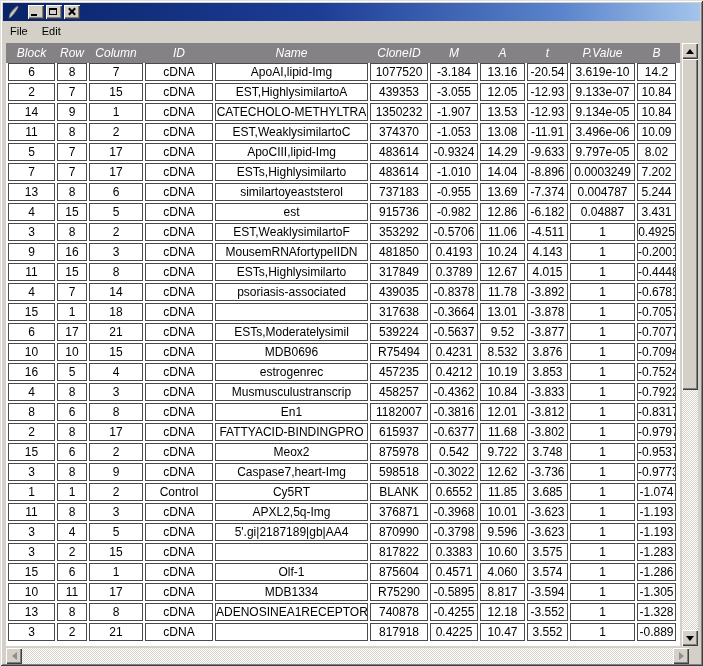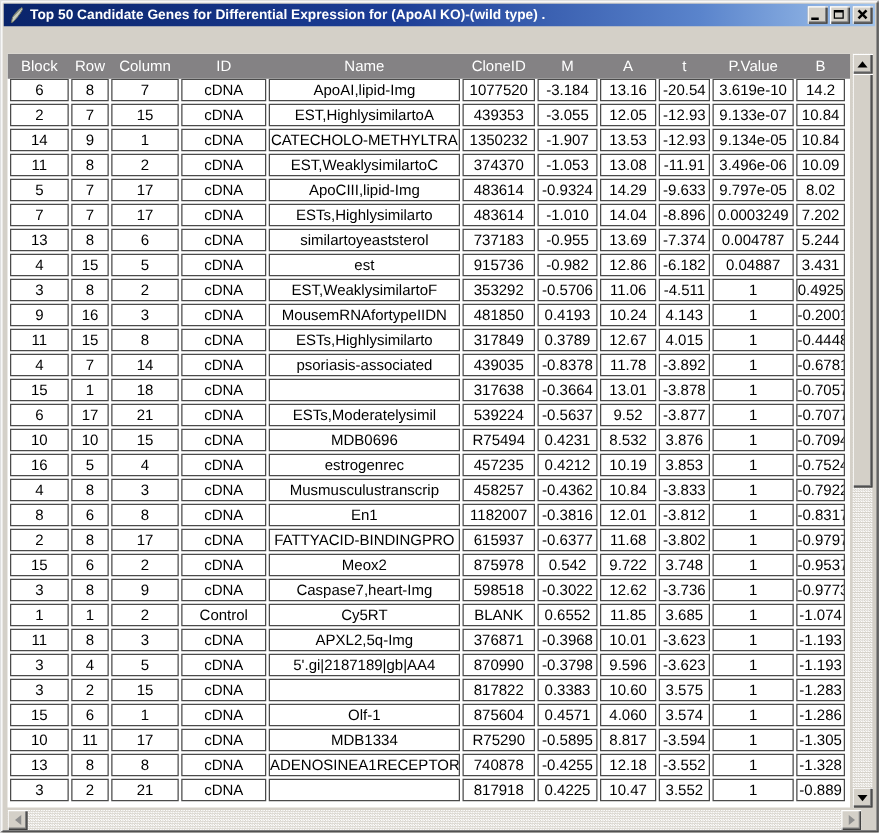--- a/index.html
+++ b/index.html
@@ -43,21 +43,21 @@
   .header-strip{position:absolute;left:0;top:0;width:674px;height:20px;background:#848284;}
   table.grid{
     position:relative;z-index:1;border-collapse:separate;border-spacing:2px;
     table-layout:fixed;width:672px;margin:0;
   }
   col.w0{width:47px}col.w1{width:30px}col.w2{width:54px}col.w3{width:68px}
   col.w4{width:153px}col.w5{width:58px}col.w6{width:48px}col.w7{width:45px}
   col.w8{width:41px}col.w9{width:65px}col.w10{width:39px}
   table.grid th{
     height:16px;padding:0;font-size:12px;font-weight:normal;color:#ffffff;
-    text-align:center;white-space:nowrap;overflow:hidden;background:transparent;
+    text-align:center;white-space:nowrap;overflow:hidden;background:transparent;font-style:italic;
   }
   table.grid td{
     height:18px;padding:0;font-size:12px;color:#000;background:#fff;
     border:1px solid #4a4a4a;text-align:center;white-space:nowrap;overflow:hidden;
   }
 
   
   .dither{
     background-image:conic-gradient(#ffffff 25%,#d6d2ca 0 50%,#ffffff 0 75%,#d6d2ca 0);
     background-size:2px 2px;
@@ -84,34 +84,37 @@
 
 <div class="window">
 
   <div class="titlebar">
     <span class="icon">
       <svg width="14" height="14" viewBox="0 0 14 14">
         <path d="M11.5 1 C9 2.5 5.5 6 4 9 L3 13 L4.5 12.5 C6.5 10.5 10 6.5 12 2.5 Z" fill="#c9cdbf" stroke="#6d7262" stroke-width="0.8"></path>
         <path d="M4 9 L11 2" stroke="#8a8f7c" stroke-width="0.7" fill="none"></path>
       </svg>
     </span>
-    <span class="title-text">Top 50 Candidate Genes for Differential Expression for (ApoAI KO)-(wild type) .</span>
     <span class="winbtns">
       <span class="wbtn">
           <span class="glyph-min"></span>
         </span>
       <span class="wbtn">
           <span class="glyph-max"></span>
         </span>
       <span class="wbtn">
           <span class="glyph-close"></span>
         </span>
     </span>
   </div>
 
+  <div class="menubar">
+    <span class="menu-item">File</span>
+    <span class="menu-item">Edit</span>
+  </div>
 
   <div class="table-pane">
     <div class="header-strip"></div>
     <table class="grid">
       <colgroup>
         <col class="w0">
           <col class="w1">
           <col class="w2">
           <col class="w3">
           <col class="w4">

